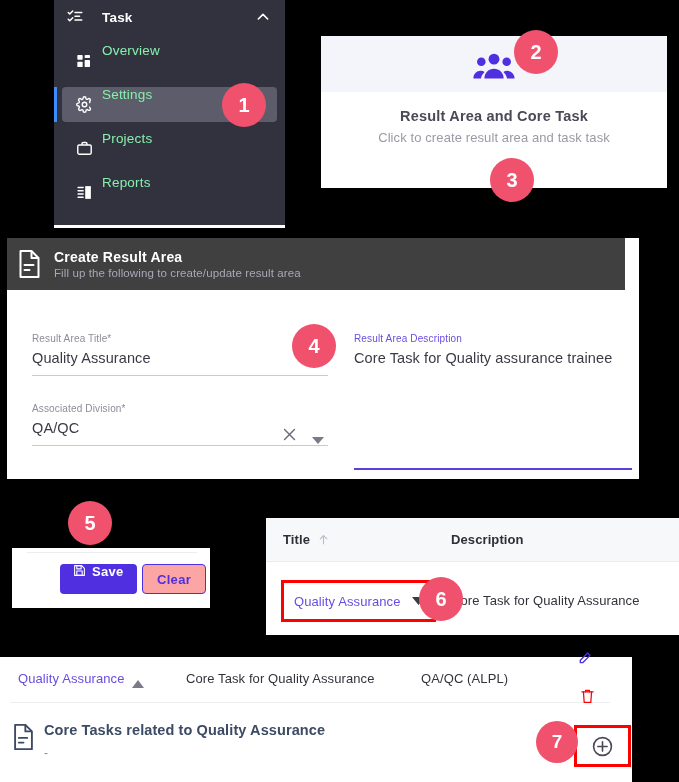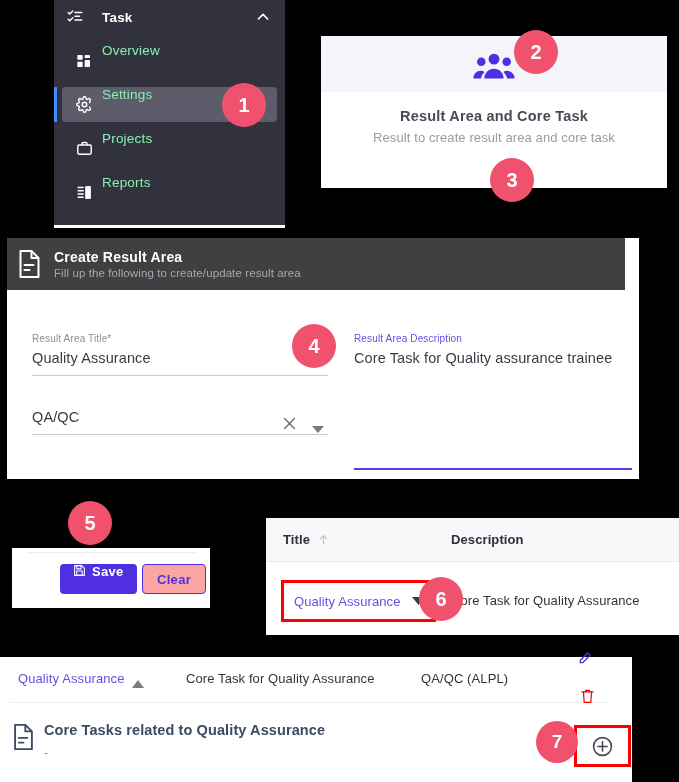--- a/index.html
+++ b/index.html
@@ -203,21 +203,21 @@
           <circle cx="9.5" cy="11" r="4.9"></circle>
           <circle cx="38.5" cy="11" r="4.9"></circle>
           <path d="M13 30c0-6.2 4.9-11 11-11s11 4.8 11 11z"></path>
           <path d="M0.5 30c0-4.8 3.6-8.6 8.3-8.6 1.7 0 3.2.5 4.5 1.3-2.3 2-3.8 4.6-4.2 7.3z"></path>
           <path d="M47.5 30c0-4.8-3.6-8.6-8.3-8.6-1.7 0-3.2.5-4.5 1.3 2.3 2 3.8 4.6 4.2 7.3z"></path>
         </svg>
       </span>
     </div>
     <div class="cbody">
       <div class="ctitle">Result Area and Core Task</div>
-      <div class="csub">Result to create result area and core task</div>
+      <div class="csub">Click to create result area and task task</div>
     </div>
   </div>
 
 
   <div class="abs" id="form">
 
     <div id="formhead">
       <span class="fi">
         <svg width="25" height="30" viewBox="0 0 24 30" fill="none" stroke="#fff" stroke-width="2" stroke-linejoin="round">
           <path d="M3 2h11l7 7v19H3z" fill="none"></path>
@@ -232,20 +232,21 @@
       </span>
     </div>
 
     <div class="abs" style="left:25px;top:95px;width:296px;">
       <div class="fld-label">Result Area Title*</div>
       <div class="fld-value">Quality Assurance</div>
       <div class="fld-underline"></div>
     </div>
 
     <div class="abs" style="left:25px;top:165px;width:296px;">
+      <div class="fld-label">Associated Division*</div>
       <div style="position:relative;">
         <div class="fld-value">QA/QC</div>
         <span class="abs" style="right:30px;top:6px;">
           <svg width="17" height="17" viewBox="0 0 24 24" stroke="#6b6b78" stroke-width="2" stroke-linecap="round">
             <line x1="5" y1="5" x2="19" y2="19"></line>
               <line x1="19" y1="5" x2="5" y2="19"></line>
           </svg>
         </span>
         <span class="abs" style="right:4px;top:11px;">
           <svg width="12" height="8" viewBox="0 0 12 8">

